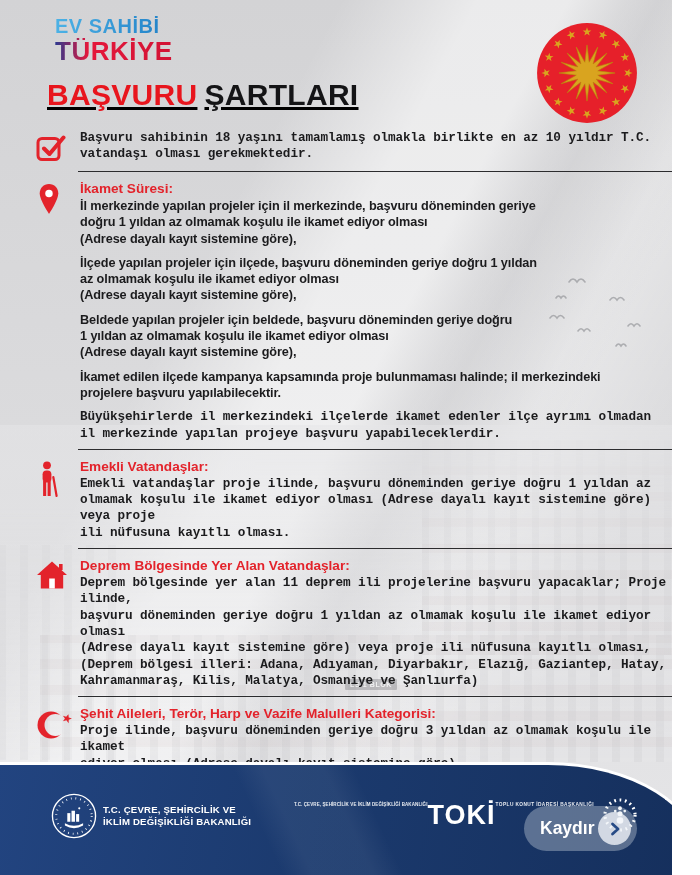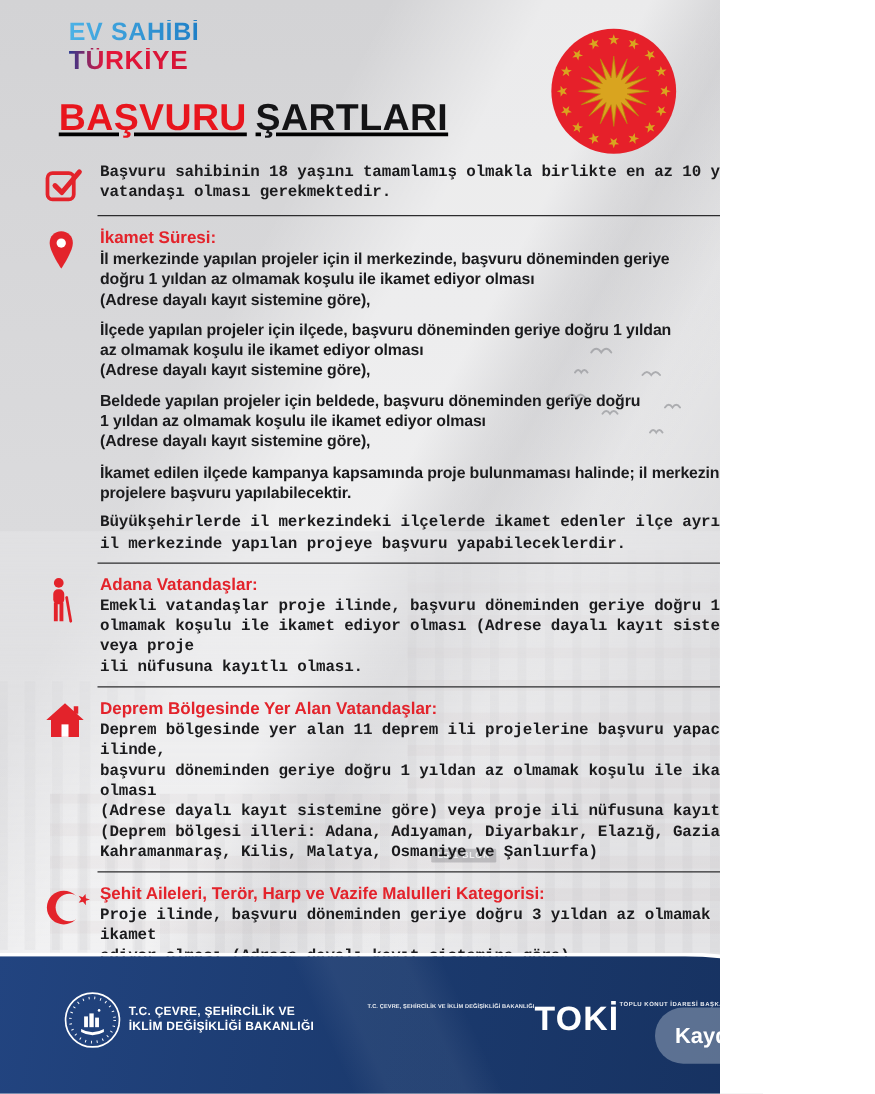--- a/index.html
+++ b/index.html
@@ -1,17 +1,17 @@
 <!DOCTYPE html>
 <html><head>
 <meta charset="utf-8">
 <style>
   html,body{margin:0;padding:0;}
   .page{
-    position:relative; width:576px; height:875px; overflow:hidden;
+    position:relative; width:672px; height:875px; overflow:hidden;
     font-family:"Liberation Sans",sans-serif; background:#d9dadb;
   }
   
   .bg-stripes{
     position:absolute; inset:0; z-index:0;
     background:
       linear-gradient(118deg, rgba(255,255,255,0) 30%, rgba(255,255,255,.55) 42%, rgba(255,255,255,.55) 50%, rgba(198,198,201,.30) 58%, rgba(255,255,255,0) 70%),
       linear-gradient(118deg, rgba(255,255,255,0) 55%, rgba(255,255,255,.40) 66%, rgba(255,255,255,0) 80%),
       linear-gradient(180deg,#d3d3d5 0%,#dcdcde 55%,#e6e6e8 100%);
   }
@@ -34,21 +34,21 @@
   }
   
   .header{position:absolute; left:0; top:0; width:100%; z-index:2;}
   .logo{position:absolute; left:55px; top:16px; line-height:1;}
   .logo-line1{
     font-size:20px; font-weight:700; letter-spacing:.5px;
     background:linear-gradient(90deg,#4cb2e6 0%,#1f7fc6 100%);
     -webkit-background-clip:text; background-clip:text; color:transparent;
   }
   .logo-line2{
-    font-size:21px; font-weight:700; letter-spacing:.5px; margin-top:2px;
+    font-size:26px; font-weight:700; letter-spacing:.5px; margin-top:2px;
     background:linear-gradient(90deg,#2b3990 0%,#e5173a 28%,#d21335 100%);
     -webkit-background-clip:text; background-clip:text; color:transparent;
   }
   .page-title{position:absolute; left:47px; top:78px; font-size:30px; font-weight:800; letter-spacing:.3px; margin:0;text-decoration:underline;}
   .t-red{color:#e8151d;} .t-dark{color:#141416; margin-left:7px;}
   .seal{position:absolute; right:33px; top:20px; width:104px; height:106px;}
   
   .content{position:absolute; left:36px; top:130px; width:636px; z-index:2; color:#1b1b1d;}
   .section{display:flex; align-items:flex-start;}
   .sec-icon{width:44px; flex:0 0 44px; padding-top:2px;}
@@ -183,21 +183,21 @@
   <hr class="divider">
     <div class="section">
       <div class="sec-icon"><svg width="26" height="46" viewBox="0 0 26 46">
             <circle cx="11" cy="4.3" r="3.9" fill="#e3232b"></circle>
             <rect x="6.6" y="9.4" width="8.8" height="12" rx="3.8" fill="#e3232b"></rect>
             <rect x="7.1" y="20" width="3.1" height="15" fill="#e3232b"></rect>
             <rect x="11.6" y="20" width="3.1" height="15" fill="#e3232b"></rect>
             <line x1="17.3" y1="16" x2="20.6" y2="35" stroke="#e3232b" stroke-width="2.2" stroke-linecap="round"></line>
           </svg></div>
       <div class="sec-body">
-        <div class="sec-heading">Adana Vatandaşlar:</div>
+        <div class="sec-heading">Emekli Vatandaşlar:</div>
       <p class="sec-par">Emekli vatandaşlar proje ilinde, başvuru döneminden geriye doğru 1 yıldan az
 olmamak koşulu ile ikamet ediyor olması (Adrese dayalı kayıt sistemine göre) veya proje
 ili nüfusuna kayıtlı olması.</p>
         </div>
     </div>
   <hr class="divider">
     <div class="section">
       <div class="sec-icon"><svg width="32" height="30" viewBox="0 0 32 30">
             <rect x="23" y="4" width="3.6" height="6" fill="#e3232b"></rect>
             <path d="M16 1.5 L31 15 L27.2 15 L27.2 28.5 L4.8 28.5 L4.8 15 L1 15 Z" fill="#e3232b"></path>

